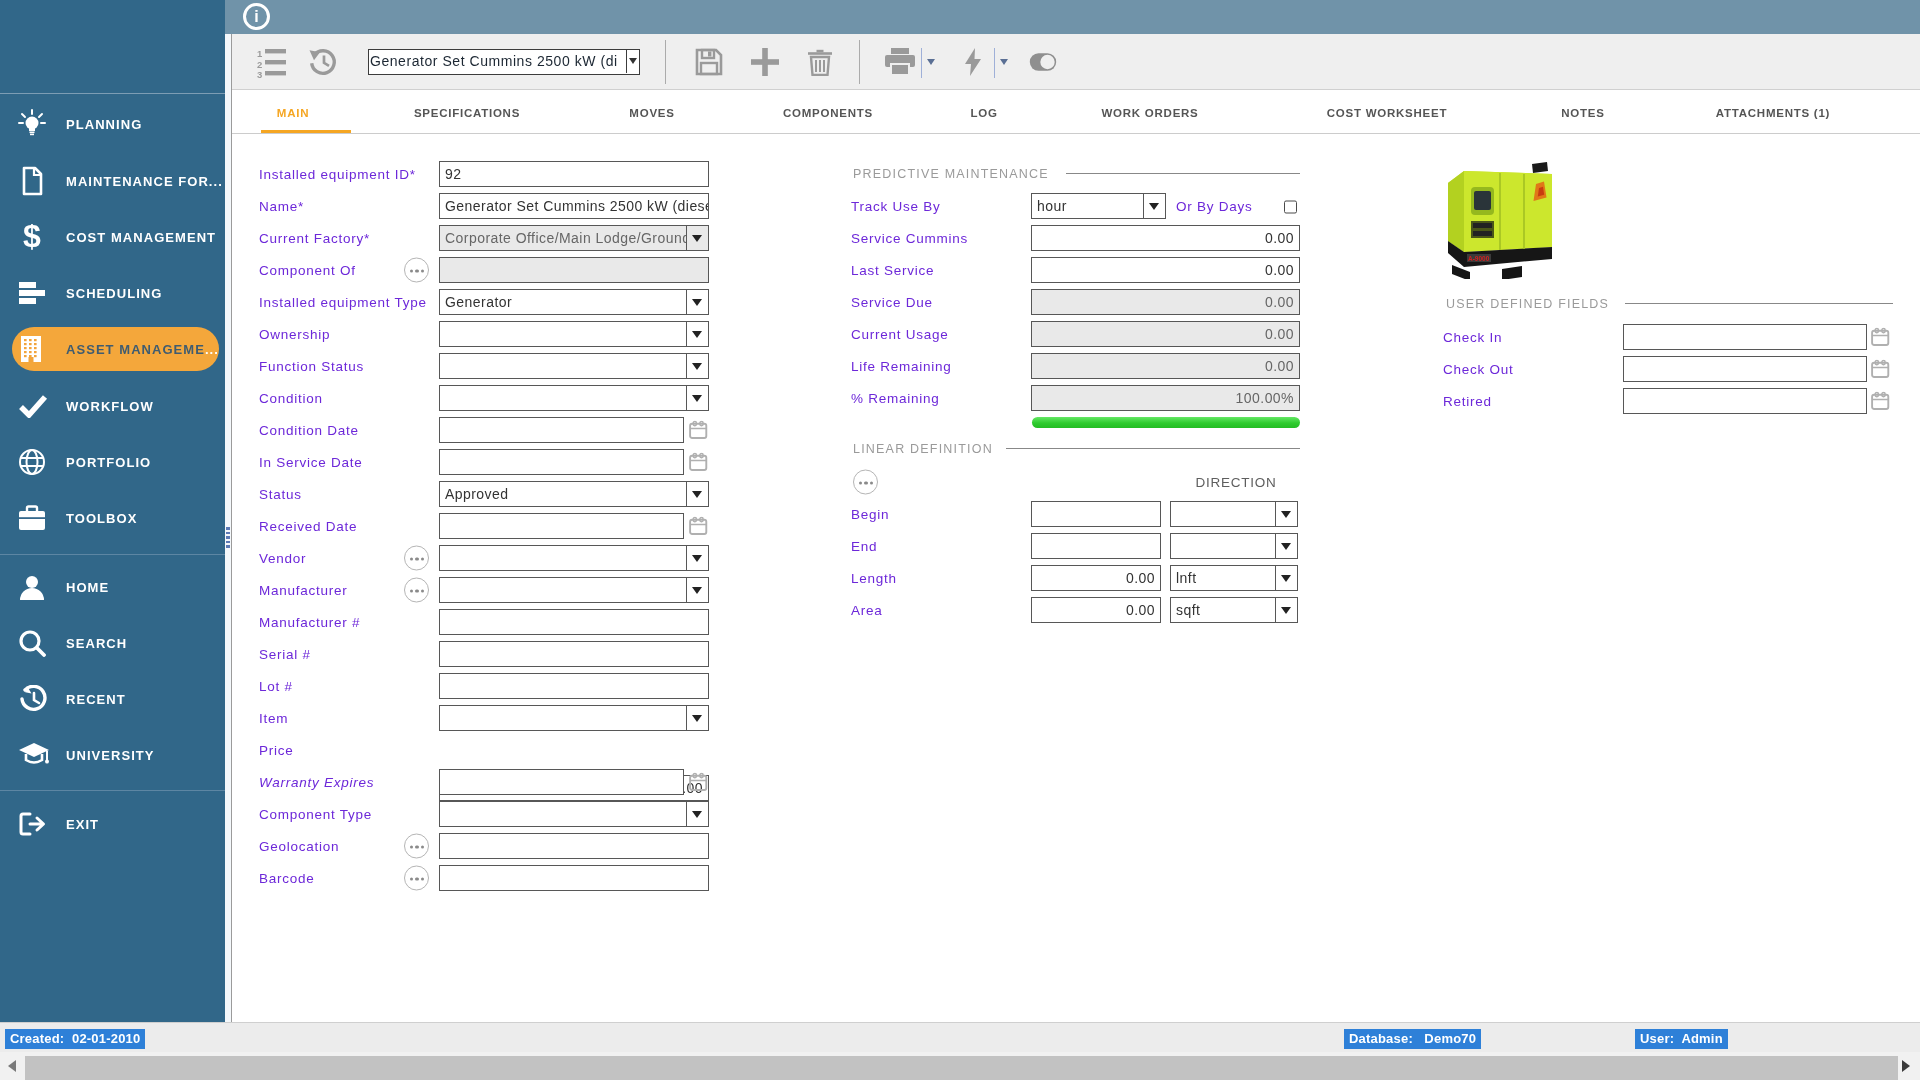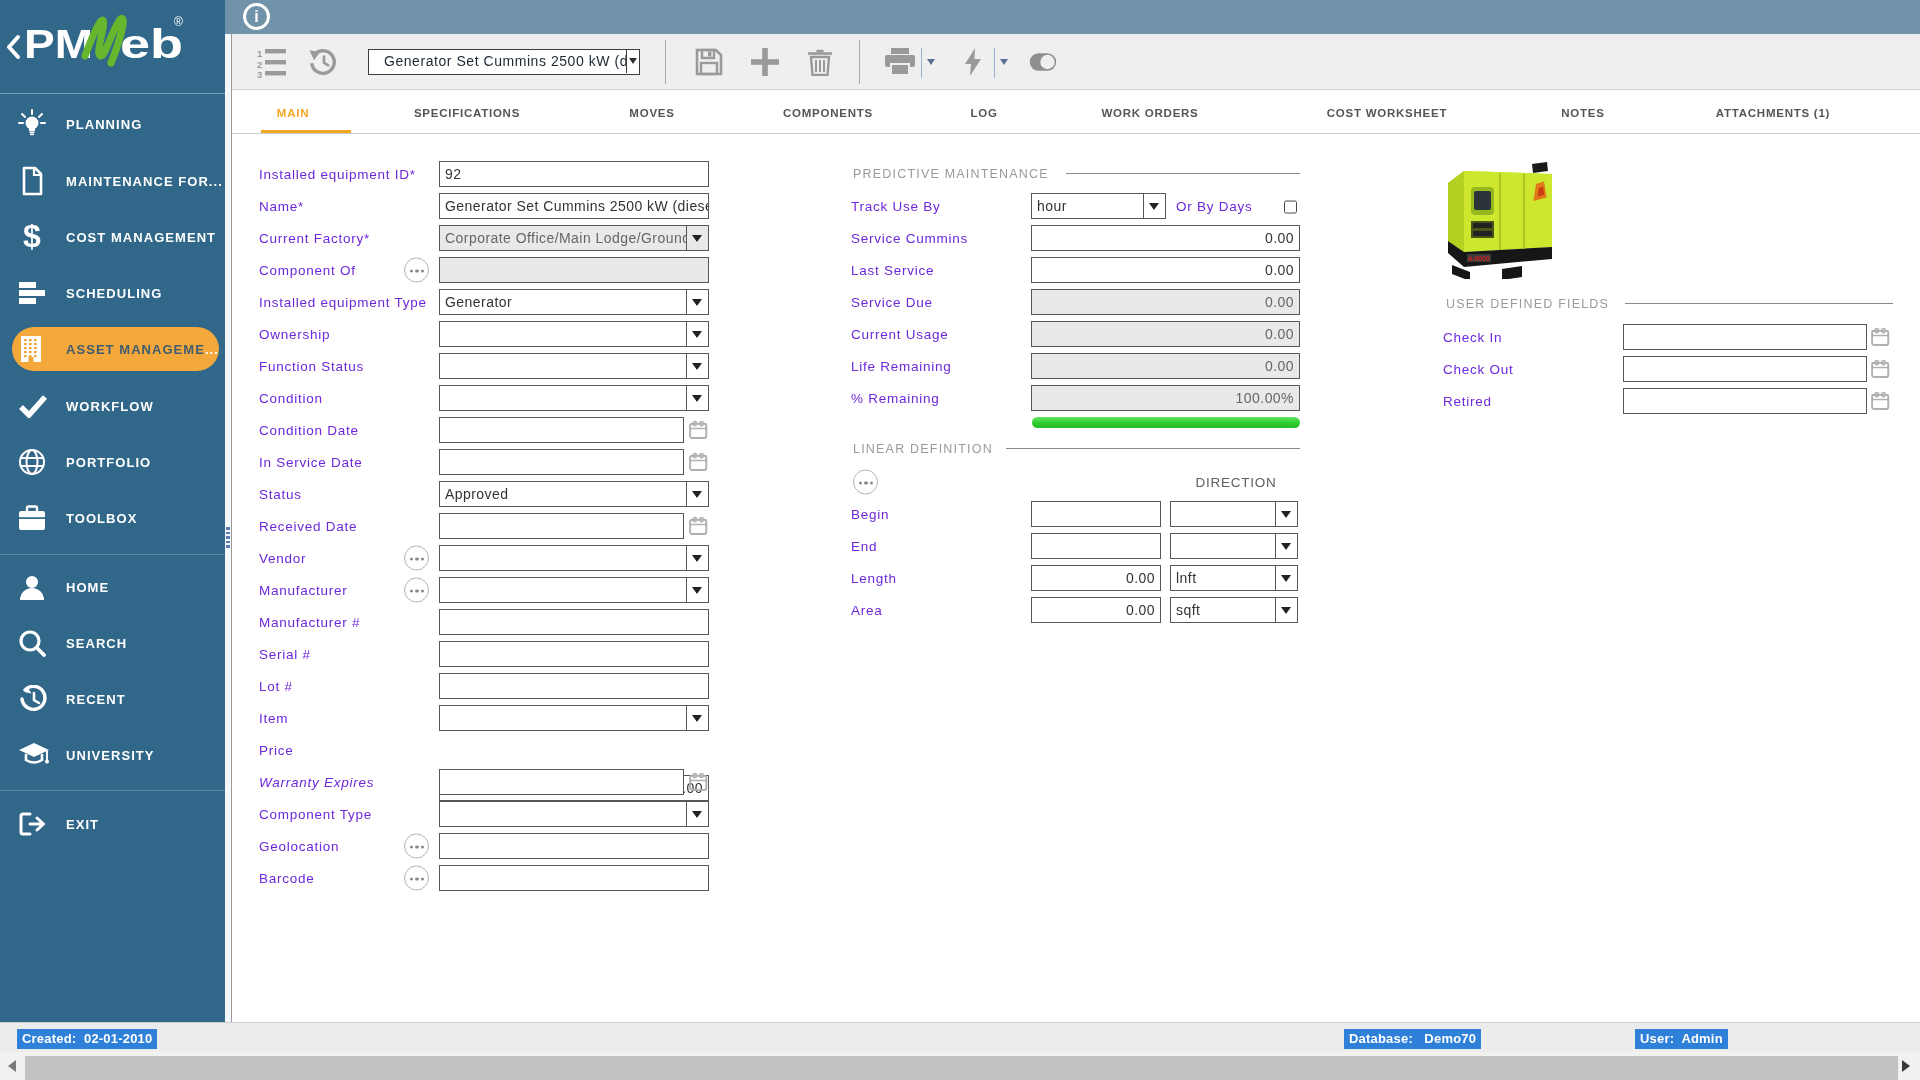--- a/index.html
+++ b/index.html
@@ -14,21 +14,21 @@
 #grip { left:226px; top:527px; width:4px; height:24px; }
 #grip div { width:4px; height:2.5px; background:#5b79b5; margin-bottom:2px; }
 #vline { left:231px; top:34px; width:1px; height:988px; background:#9b9b9b; }
 #logoline { left:0; top:93px; width:225px; height:1px; background:#7d9db4; }
 .sideline { left:0; width:225px; height:1px; background:#5d86a3; }
 .mlabel { position:absolute; font-size:13px; font-weight:bold; letter-spacing:1.05px; white-space:nowrap; color:#fff; transform:translateY(-50%); }
 #pill { left:12px; top:327px; width:207px; height:44px; background:#f4a73b; border-radius:22px; }
 #toolbar { left:232px; top:34px; width:1688px; height:56px; background:#efefef; border-bottom:1px solid #d0d0d0; }
 .tsep { position:absolute; top:40px; width:1px; height:44px; background:#ababab; }
 .msep { position:absolute; top:48px; width:1px; height:30px; background:#9fb0d8; }
-#tbselect { position:absolute; left:368px; top:49px; width:272px; height:26px; border:1.5px solid #3c3c3c; background:#fff; font-size:14px; letter-spacing:.55px; color:#1c2733; line-height:23px; padding-left:15px; padding-right:14px; white-space:nowrap; overflow:hidden; }
+#tbselect { position:absolute; left:368px; top:49px; width:272px; height:26px; border:1.5px solid #3c3c3c; background:#fff; font-size:14px; letter-spacing:.55px; color:#1c2733; line-height:23px; padding-left:1px; padding-right:14px; white-space:nowrap; overflow:hidden; }
 #tbselarrow { position:absolute; right:0; top:0; width:13px; height:23px; border-left:1.5px solid #3c3c3c; background:#fff; }
 .darr { position:absolute; width:0; height:0; border-left:5px solid transparent; border-right:5px solid transparent; border-top:7px solid #333; }
 #tabbar { left:232px; top:90px; width:1688px; height:44px; background:#fff; border-bottom:1px solid #ccc; }
 .tab { position:absolute; top:90px; height:44px; line-height:46px; font-size:11.5px; font-weight:bold; color:#555; letter-spacing:.75px; transform:translateX(-50%); white-space:nowrap; }
 #mainul { left:261px; top:130px; width:90px; height:3px; background:#f5a623; }
 .lbl { position:absolute; font-size:13.5px; color:#6d28d9; letter-spacing:.75px; white-space:nowrap; transform:translateY(-50%); }
 .fld { position:absolute; height:26px; border:1px solid #575757; background:#fff; font-size:14px; letter-spacing:.45px; color:#333; line-height:24px; padding:0 5px; transform:translateY(-50%); white-space:nowrap; overflow:hidden; }
 .dis { background:#e9e9e9 !important; color:#666; }
 .sel { position:absolute; right:0; top:0; width:22px; height:24px; border-left:1px solid #575757; background:#fff; }
 .sel .darr { left:5px; top:9px; border-top-color:#222; }
@@ -54,27 +54,20 @@
 <div class="abs" id="sidebar"></div>
 <div class="abs" id="splitter"></div>
 <div class="abs" id="grip">
       <div></div>
       <div></div>
       <div></div>
       <div></div>
       <div></div>
     </div>
 <div class="abs" id="vline"></div>
-<div class="abs" style="left:0;top:0;width:225px;height:93px;"><svg width="225" height="93" viewBox="0 0 225 93">
-<path d="M9 47 L18 37 M9 47 L18 57" stroke="#fff" stroke-width="4" fill="none" stroke-linecap="round"></path>
-<text x="24" y="58" font-size="41" font-weight="bold" fill="#fff" textLength="69" lengthAdjust="spacingAndGlyphs">PM</text>
-<path d="M85 56 C91 40 97 25 101 21 C104 18 104 23 103 28 C101 38 98 49 99 54 C100 58 103 56 106 49 C110 40 115 27 119 21 C122 16 124 19 123 25 C121 35 116 51 111 63" stroke="#68b52e" stroke-width="7.2" fill="none" stroke-linecap="round" stroke-linejoin="round"></path>
-<text x="120" y="58" font-size="41" font-weight="bold" fill="#fff" textLength="63" lengthAdjust="spacingAndGlyphs">eb</text>
-<text x="174" y="26" font-size="12" fill="#fff">®</text>
-</svg></div>
 <div class="abs" id="logoline"></div>
 <div class="abs" id="pill"></div>
 <div class="abs" style="left:18px; top:124px; transform:translateY(-50%); width:32px; height:34px; display:flex; align-items:center; justify-content:flex-start;">
       <svg width="28" height="30" viewBox="0 0 28 30">
         <g stroke="#fff" stroke-width="2" stroke-linecap="round">
           <line x1="14" y1="1" x2="14" y2="5"></line>
           <line x1="4" y1="5" x2="7" y2="8"></line>
           <line x1="24" y1="5" x2="21" y2="8"></line>
           <line x1="1" y1="14" x2="5" y2="14"></line>
           <line x1="23" y1="14" x2="27" y2="14"></line>
@@ -500,20 +493,20 @@
 <div class="fld" style="left:1623px; top:401px; width:244px;"></div>
 <div class="cal" style="left:1871px; top:401px; line-height:0;"><svg width="19" height="19" viewBox="0 0 19 19">
         <g stroke="#b0b0b0" fill="none">
           <rect x="1.1" y="3.3" width="16.2" height="14.2" rx="2" stroke-width="1.9"></rect>
           <path d="M1.1 8 h16.2" stroke-width="1.5"></path>
           <rect x="4.2" y="1" width="3.2" height="4.2" rx="1.4" stroke-width="1.5"></rect>
           <rect x="10.9" y="1" width="3.2" height="4.2" rx="1.4" stroke-width="1.5"></rect>
         </g>
       </svg></div>
 <div class="abs" id="statusbar"></div>
-<div class="bluebox" style="left:17px;">Created:&nbsp; 02-01-2010</div>
+<div class="bluebox" style="left:5px;">Created:&nbsp; 02-01-2010</div>
 <div class="bluebox" style="left:1344px;">Database:&nbsp;&nbsp; Demo70</div>
 <div class="bluebox" style="left:1635px;">User:&nbsp; Admin</div>
 <div class="abs" id="hscroll"></div>
 <div class="sarr" style="left:8px; top:1060px; border-right:8px solid #7a7a7a;"></div>
 <div class="abs" id="hthumb"></div>
 <div class="sarr" style="left:1902px; top:1060px; border-left:8px solid #3a3a3a;"></div>
 </div>
 
 </body></html>

